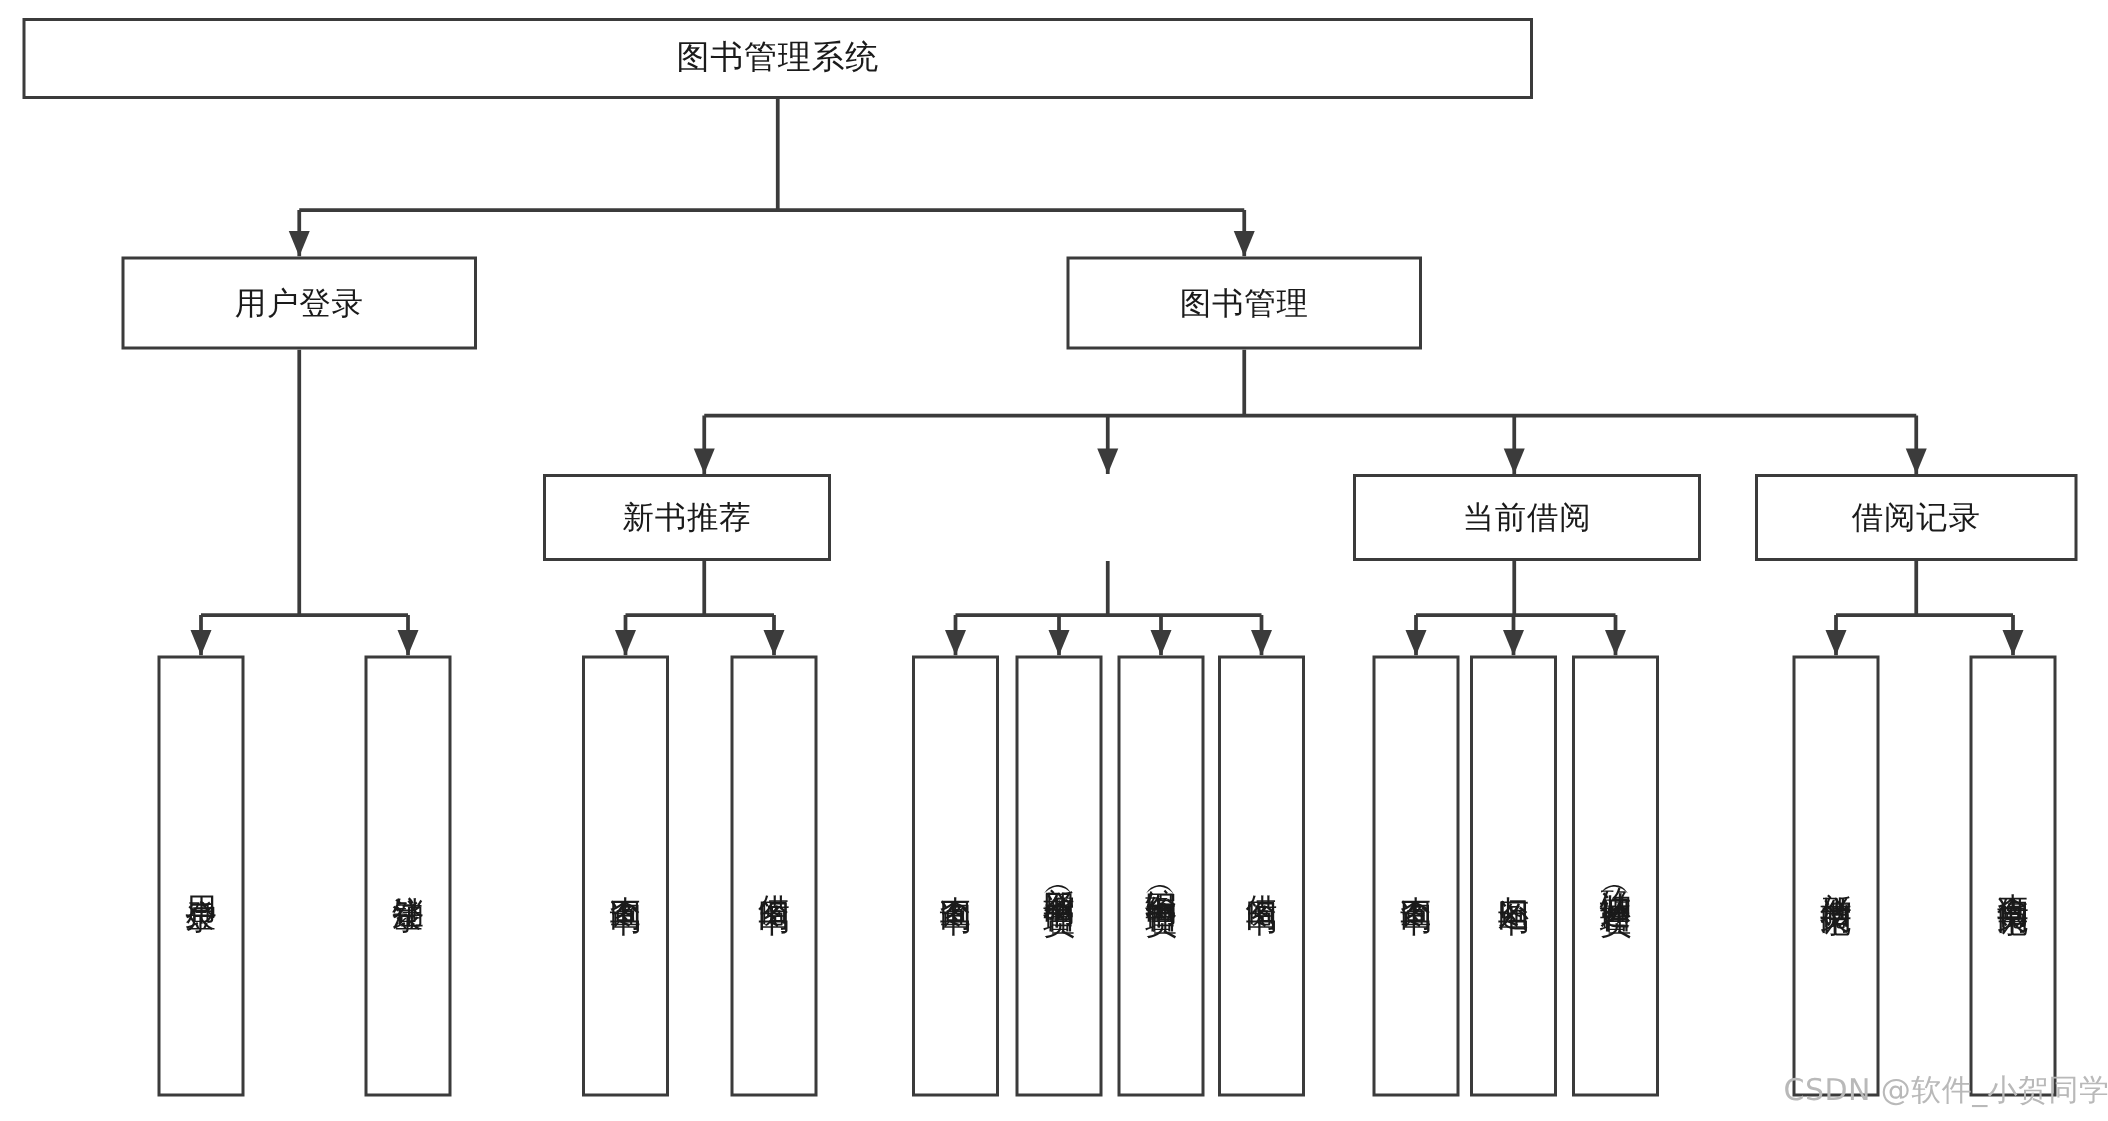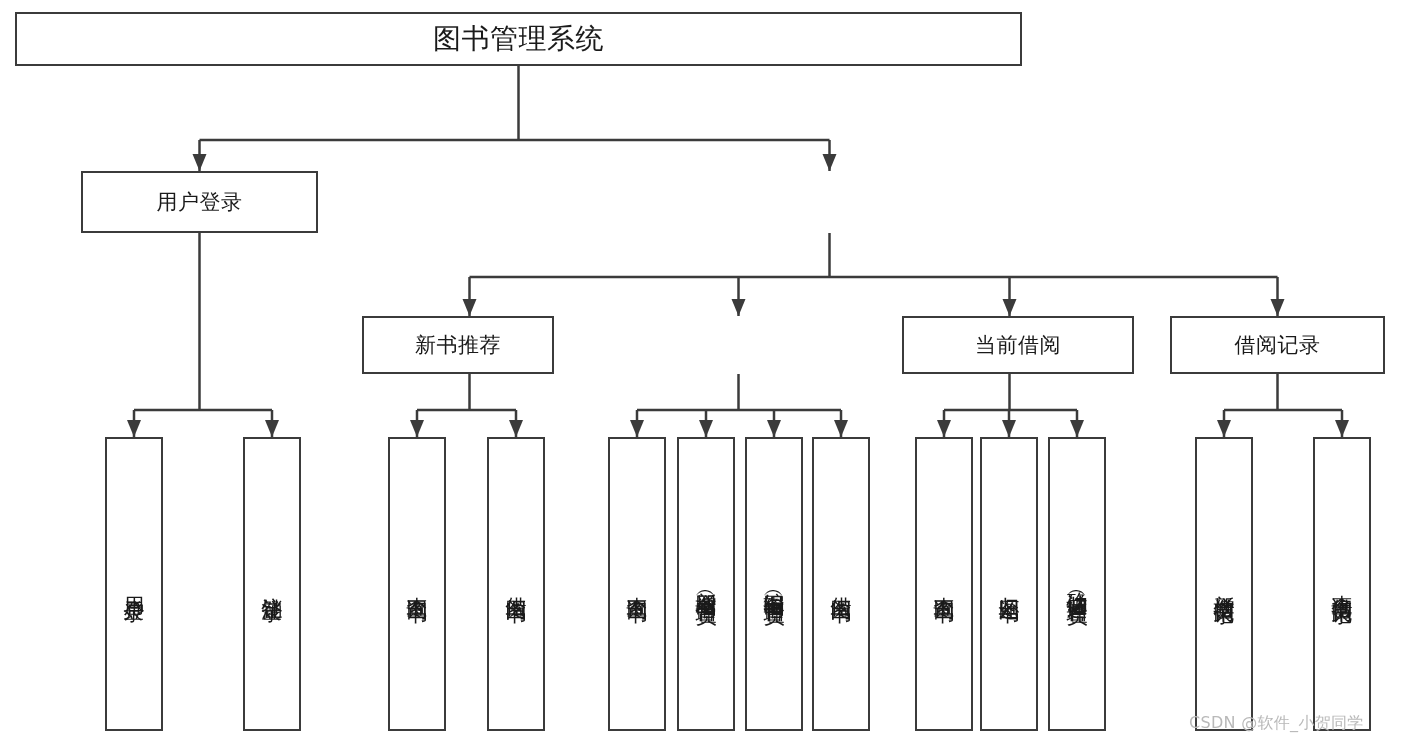--- a/index.html
+++ b/index.html
@@ -44,40 +44,40 @@
     text-align: center;
     line-height: 1.18;
     white-space: pre;
   }
   
   .node.horiz .lbl {
     font-size: 21px;
     letter-spacing: 0.5px;
   }
   .node.root .lbl {
-    font-size: 28px;
+    font-size: 22px;
   }
   
   .node.vert {
     align-items: center;
     justify-content: center;
   }
   .node.vert .lbl {
     writing-mode: vertical-rl;
     text-orientation: upright;
     font-size: 21px;
     line-height: 1.15;
     letter-spacing: 2px;
     max-height: 100%;
   }
   #watermark {
     position: absolute;
     left: 1189px;
     top: 713px;
-    font-size: 16px;
+    font-size: 20px;
     color: #b9b9b9;
     white-space: nowrap;
     letter-spacing: 0.3px;
   }
 </style>
 </head>
 <body>
 
 <div id="canvas">
 
@@ -136,20 +136,23 @@
       <polygon points="1335,420 1349,420 1342,437" fill="#3b3b3b"></polygon>
     </svg>
 
   <div class="node horiz root" style="left: 15px; top: 12px; width: 1007px; height: 54px; border-color: rgb(59, 59, 59);">
     <span class="lbl">图书管理系统</span>
   </div>
 
   <div class="node horiz" style="left: 81px; top: 171px; width: 237px; height: 62px; border-color: rgb(59, 59, 59);">
     <span class="lbl">用户登录</span>
   </div>
+  <div class="node horiz" style="left: 711px; top: 171px; width: 237px; height: 62px; border-color: rgb(59, 59, 59);">
+    <span class="lbl">图书管理</span>
+  </div>
 
   <div class="node horiz" style="left: 362px; top: 316px; width: 192px; height: 58px; border-color: rgb(59, 59, 59);">
     <span class="lbl">新书推荐</span>
   </div>
   <div class="node horiz" style="left: 902px; top: 316px; width: 232px; height: 58px; border-color: rgb(59, 59, 59);">
     <span class="lbl">当前借阅</span>
   </div>
   <div class="node horiz" style="left: 1170px; top: 316px; width: 215px; height: 58px; border-color: rgb(59, 59, 59);">
     <span class="lbl">借阅记录</span>
   </div>

